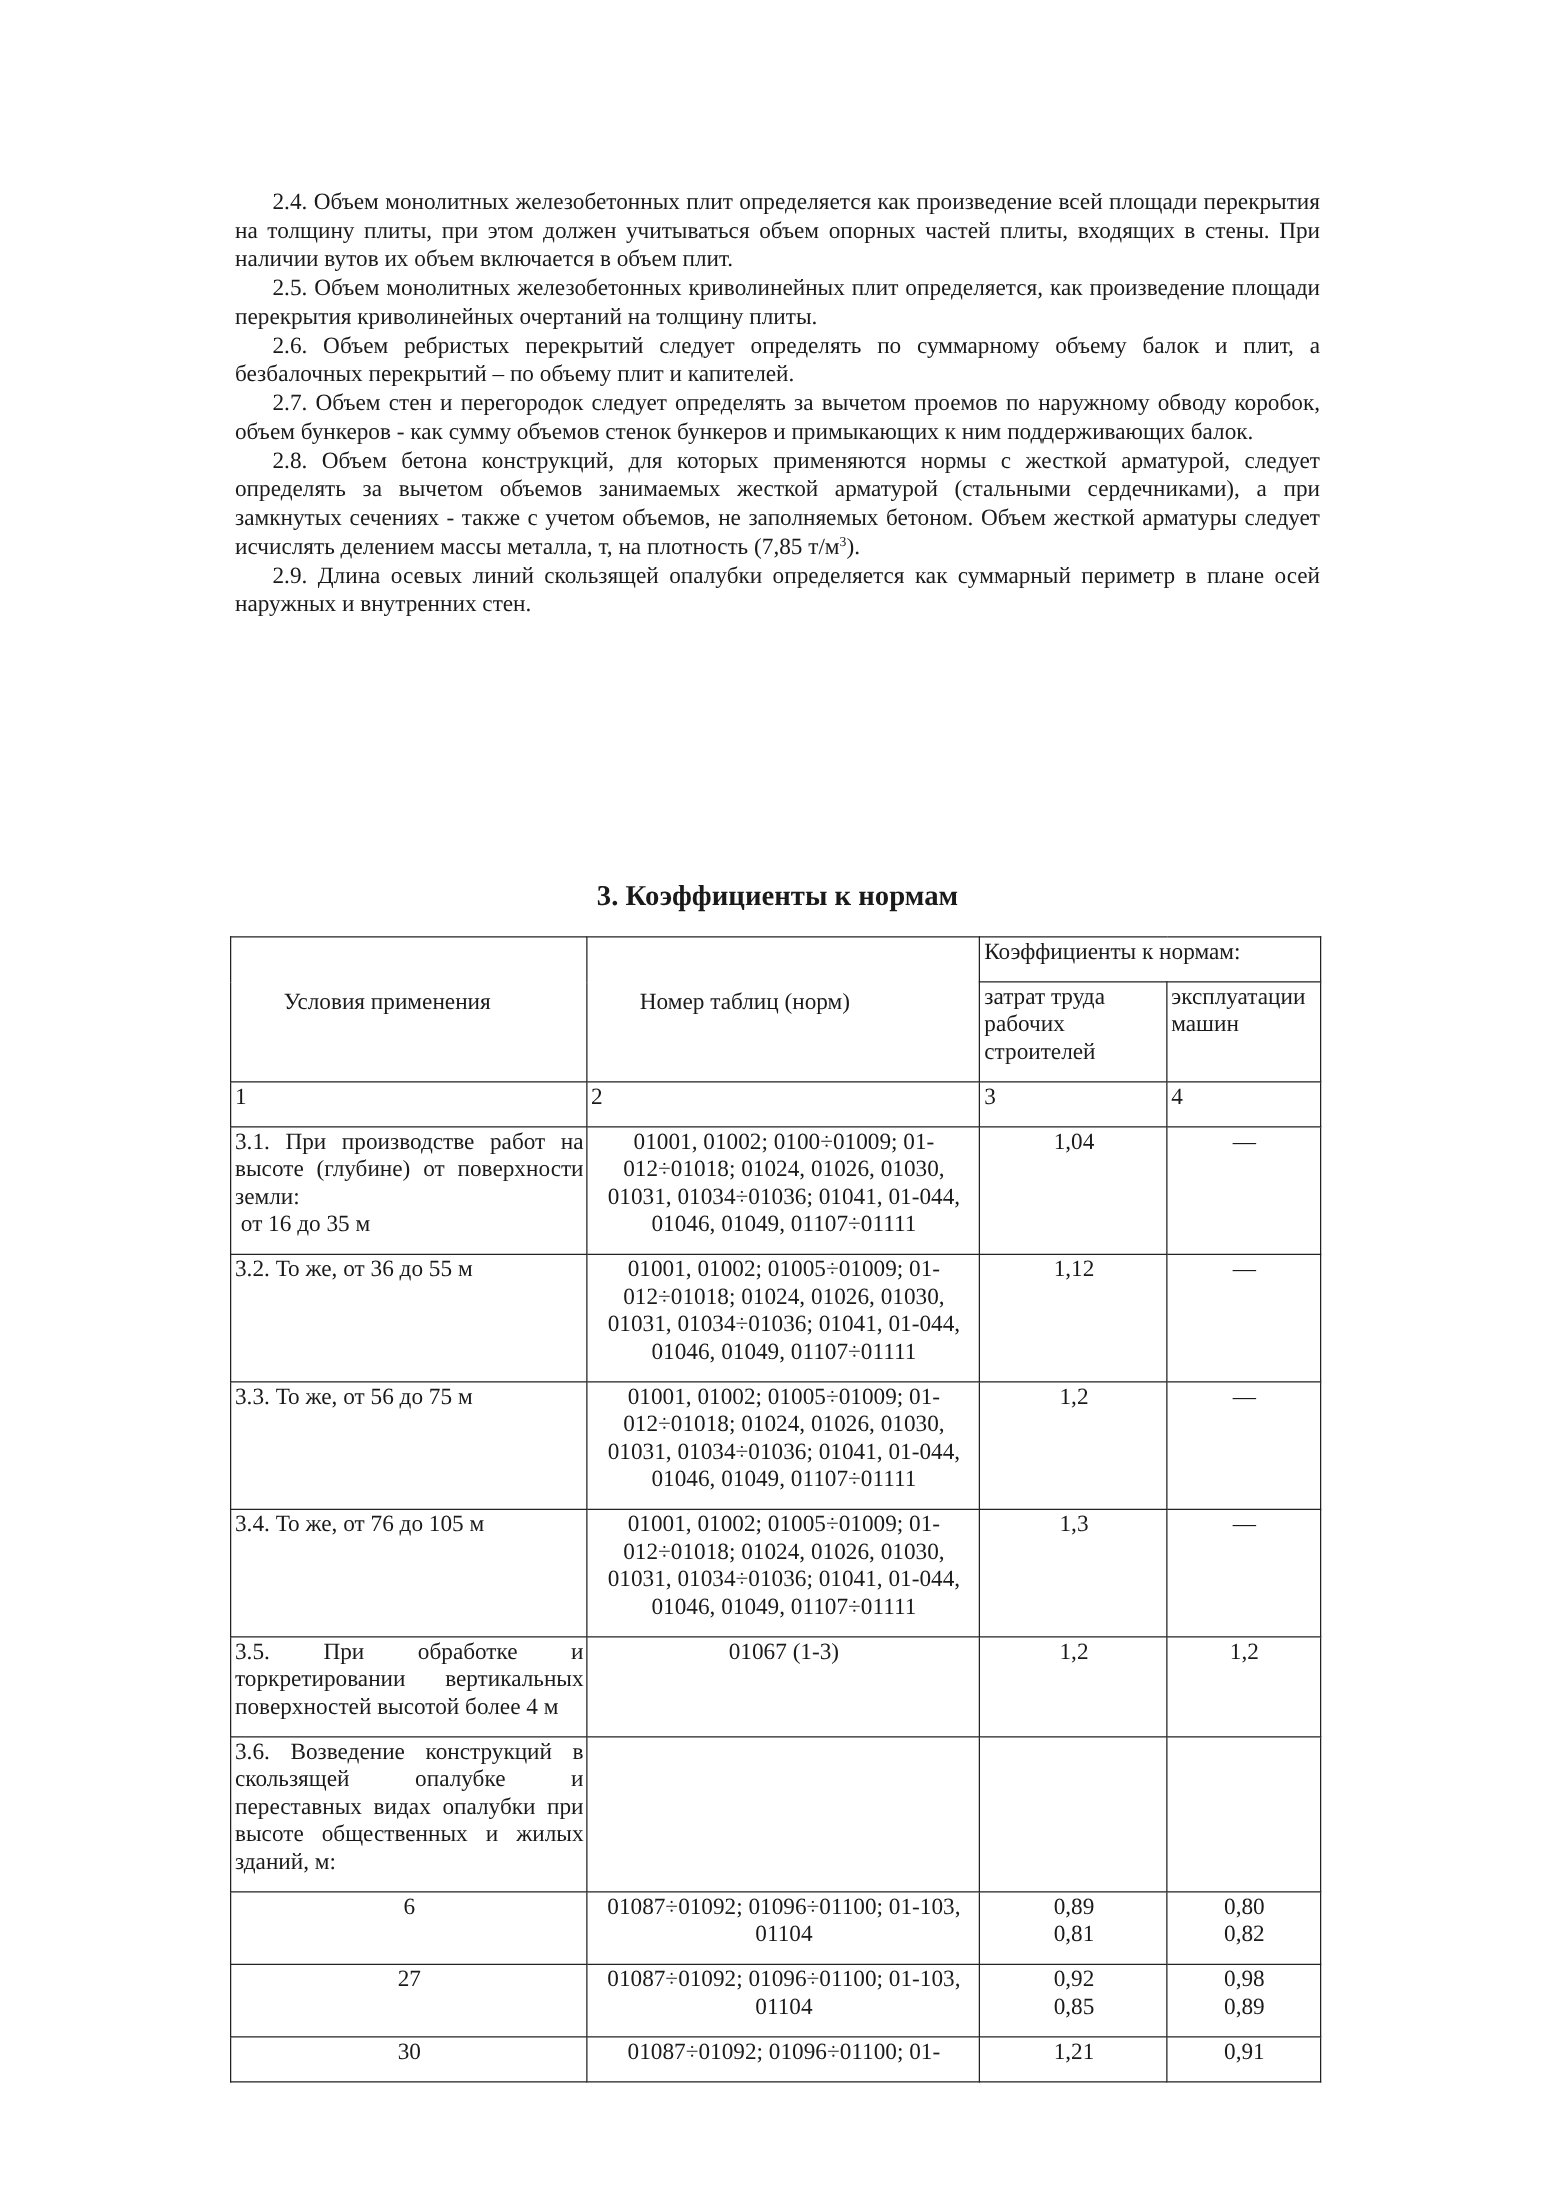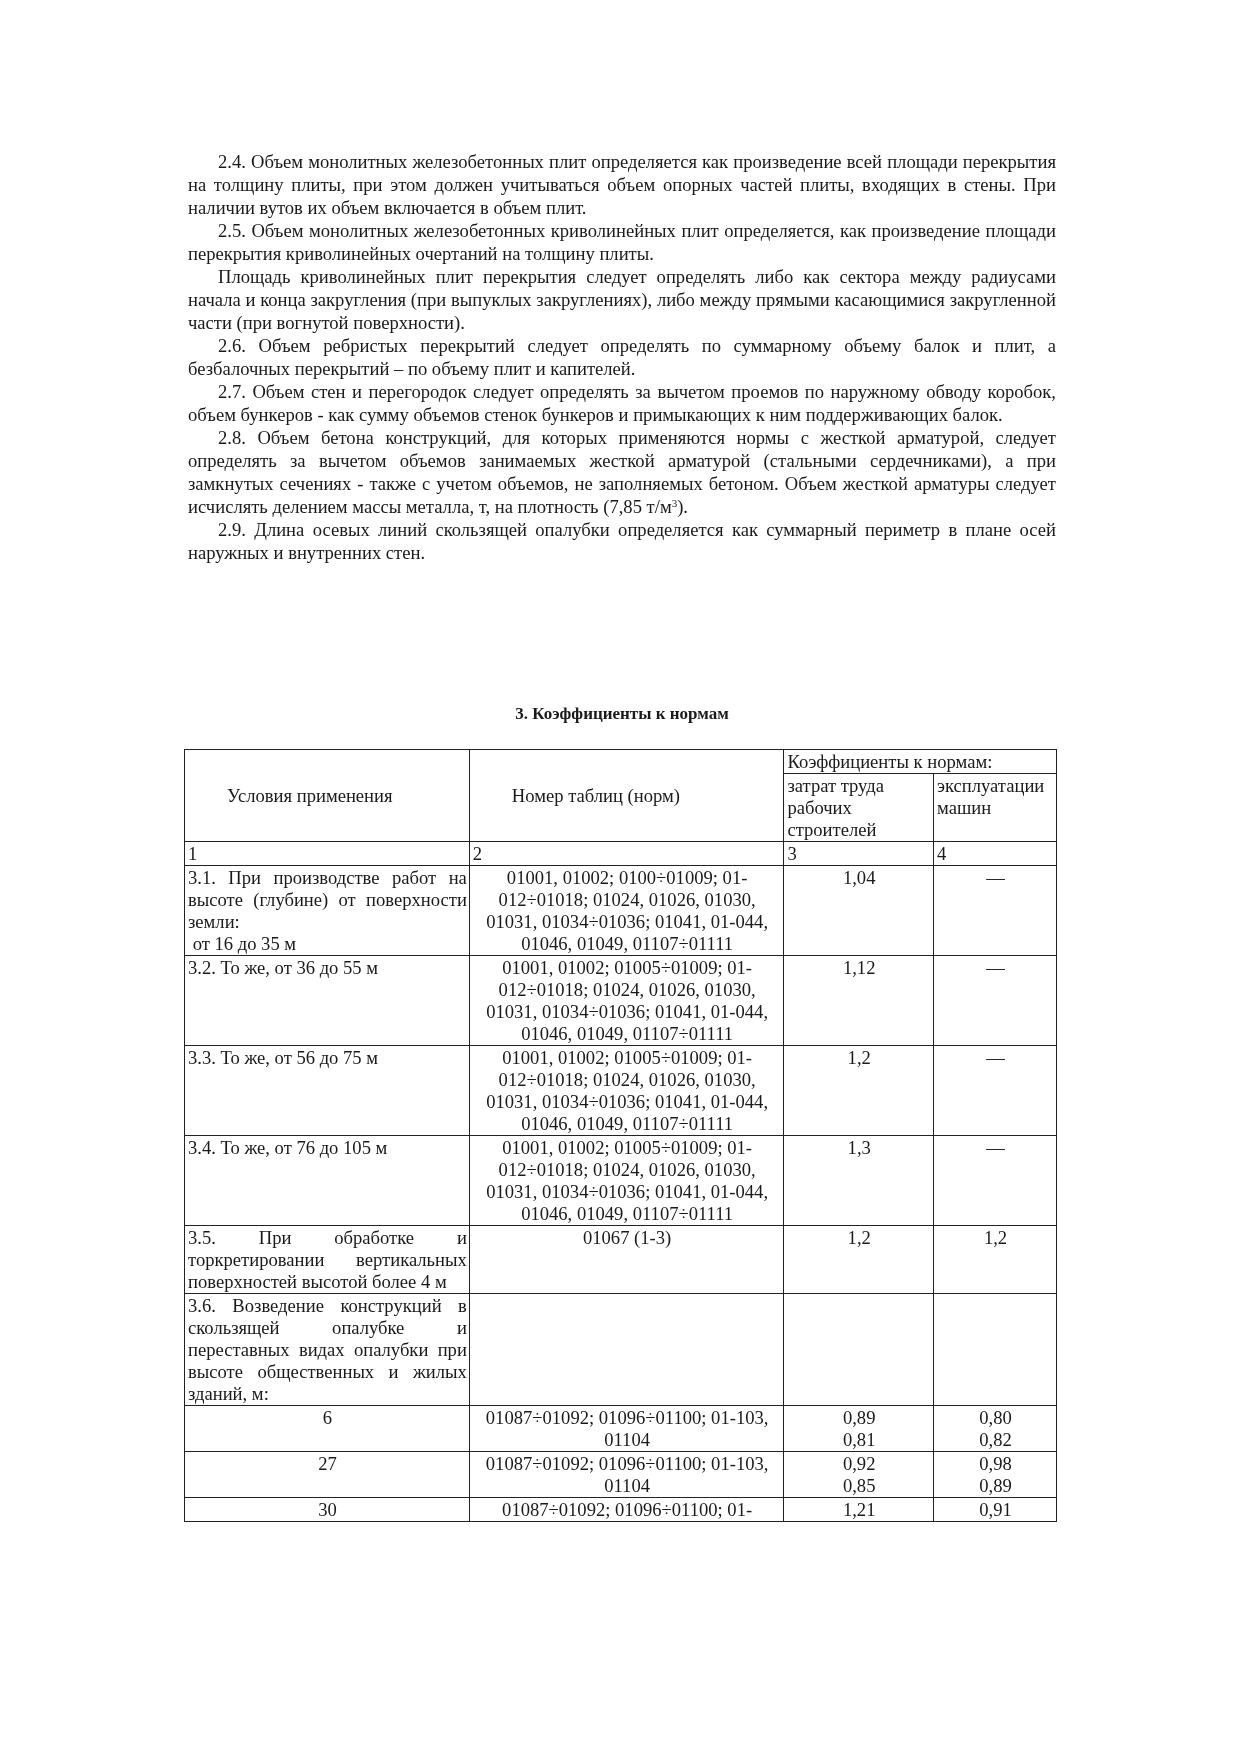--- a/index.html
+++ b/index.html
@@ -4,39 +4,38 @@
   <style>
     html, body { margin: 0; padding: 0; background: #ffffff; }
     body { width: 1240px; height: 1755px; position: relative; overflow: hidden;
            font-family: "Liberation Serif", "DejaVu Serif", serif; color: #1a1a1a; }
     .page { position: absolute; left: 0; top: 0; width: 1240px; height: 1508px; }
     .body-text { position: absolute; left: 188px; top: 150px; width: 868px;
                  font-size: 18.6px; line-height: 23px; }
     .body-text p { margin: 0; text-align: justify; text-indent: 30px; }
     sup { font-size: 11px; line-height: 0; vertical-align: 6px; }
     .section-title { position: absolute; left: 188px; top: 704px; width: 868px; text-align: center;
-                     font-size: 17px; font-weight: bold; }
+                     font-size: 23px; font-weight: bold; }
     table.norms { position: absolute; left: 184px; top: 749px; border-collapse: collapse;
                   font-size: 18.6px; line-height: 22px; width: 873px; table-layout: fixed; }
-    table.norms td { border: 1.5px solid #222; vertical-align: top; padding: 1px 2px 0 3px; }
+    table.norms td { border: 1.5px solid #222; vertical-align: top; padding: 1px 2px 12px 3px; }
     .c1 { width: 278px; } .c2 { width: 307px; } .c3 { width: 146px; } .c4 { width: 120px; }
     .just { text-align: justify; }
     .center { text-align: center; }
     .hdr-cond, .hdr-num { vertical-align: middle !important; }
     .hdr-cond span, .hdr-num span { display: block; margin-left: 39px; }
   </style>
 </head>
 <body>
 
 <div class="page">
 
   <div class="body-text">
     <p>2.4. Объем монолитных железобетонных плит определяется как произведение всей площади перекрытия на толщину плиты, при этом должен учитываться объем опорных частей плиты, входящих в стены. При наличии вутов их объем включается в объем плит.</p>
     <p>2.5. Объем монолитных железобетонных криволинейных плит определяется, как произведение площади перекрытия криволинейных очертаний на толщину плиты.</p>
-    <p>Площадь криволинейных плит перекрытия следует определять либо как сектора между радиусами начала и конца закругления (при выпуклых закруглениях), либо между прямыми касающимися закругленной части (при вогнутой поверхности).</p>
     <p>2.6. Объем ребристых перекрытий следует определять по суммарному объему балок и плит, а безбалочных перекрытий – по объему плит и капителей.</p>
     <p>2.7. Объем стен и перегородок следует определять за вычетом проемов по наружному обводу коробок, объем бункеров - как сумму объемов стенок бункеров и примыкающих к ним поддерживающих балок.</p>
     <p><span>2.8. Объем бетона конструкций, для которых применяются нормы с жесткой арматурой, следует определять за вычетом объемов занимаемых жесткой арматурой (стальными сердечниками), а при замкнутых сечениях - также с учетом объемов, не заполняемых бетоном. Объем жесткой арматуры следует исчислять делением массы металла, т, на плотность (7,85 т/м</span><sup>3</sup><span>).</span></p>
     <p>2.9. Длина осевых линий скользящей опалубки определяется как суммарный периметр в плане осей наружных и внутренних стен.</p>
   </div>
 
   <div class="section-title">3. Коэффициенты к нормам</div>
 
   <table class="norms">
     <colgroup>

